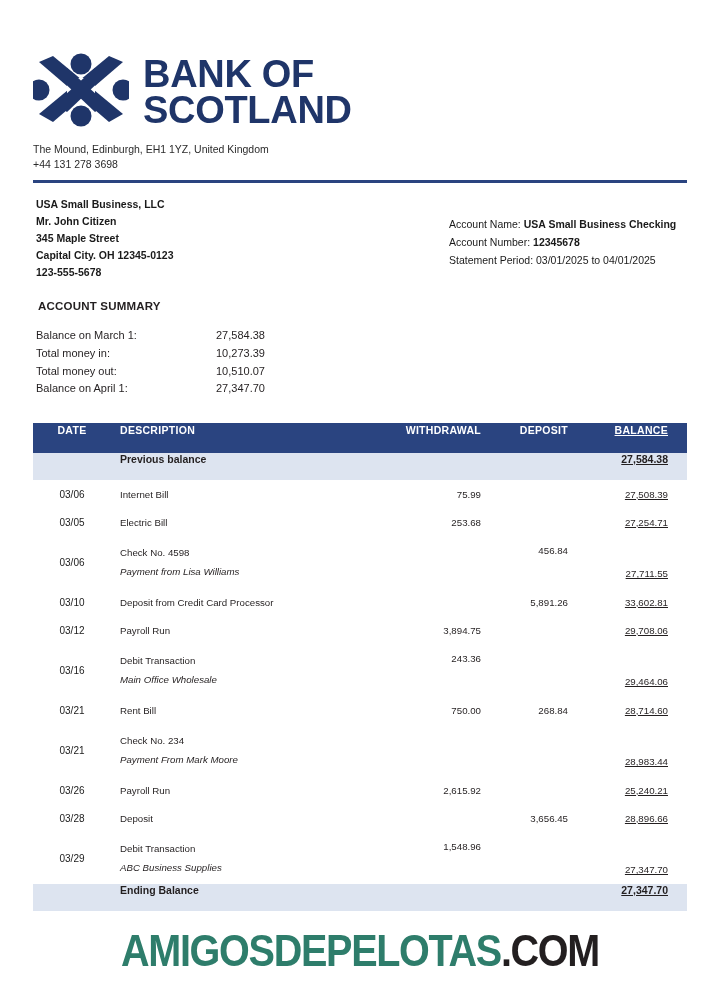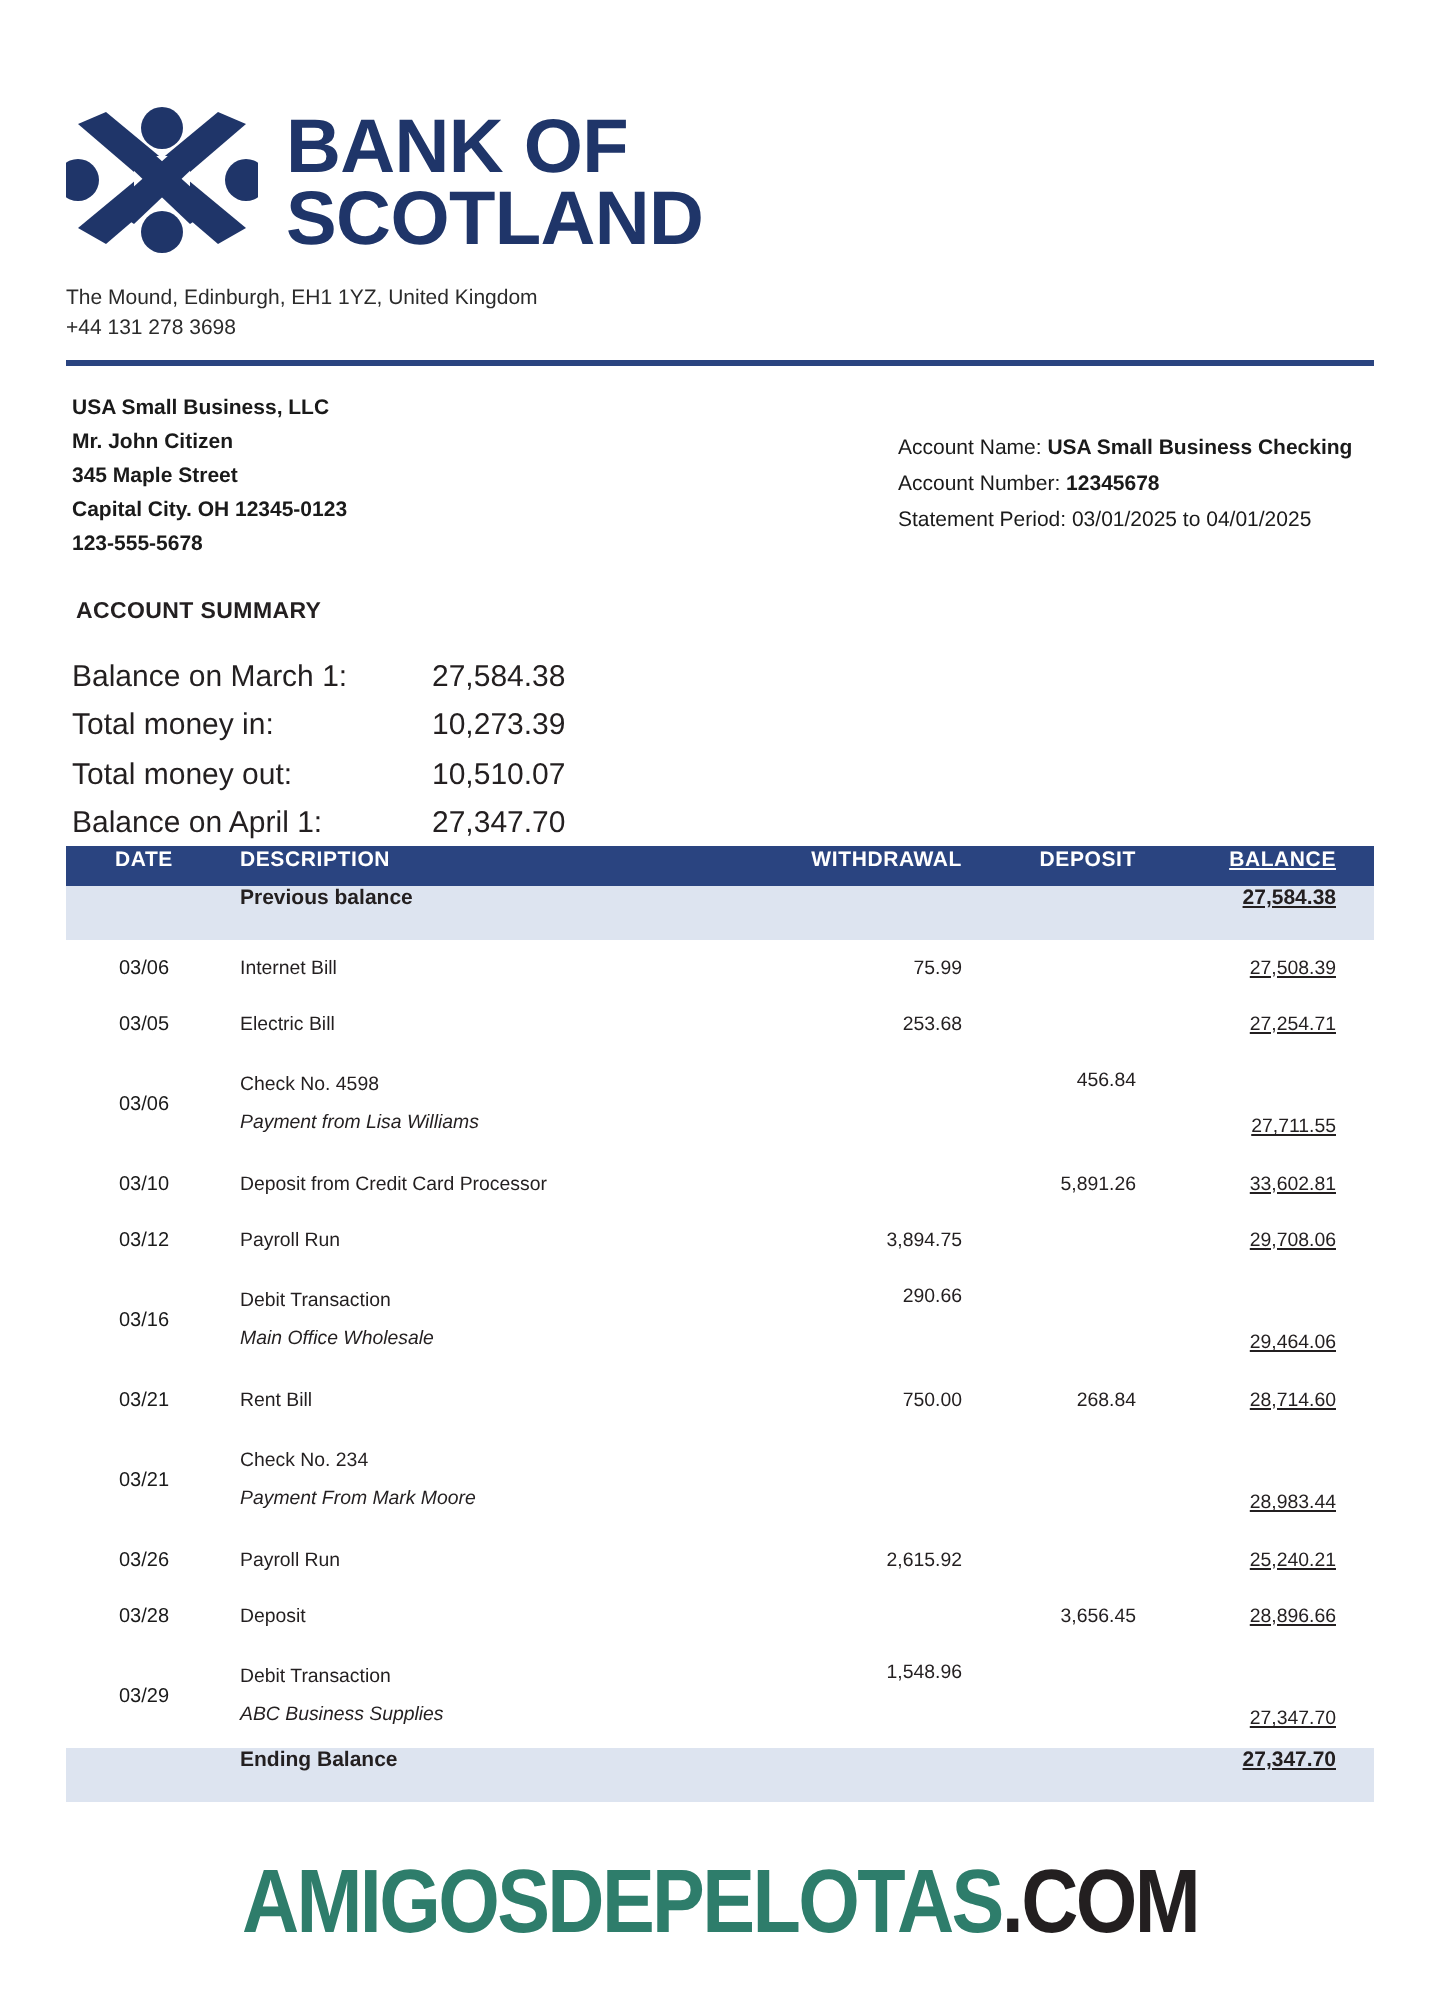--- a/index.html
+++ b/index.html
@@ -75,21 +75,21 @@
   .summary-title {
     position: absolute;
     left: 38px; top: 300px;
     font-size: 11.5px;
     font-weight: bold;
     letter-spacing: 0.2px;
   }
   .summary {
     position: absolute;
     left: 36px; top: 327px;
-    font-size: 15px;
+    font-size: 11px;
     line-height: 1.62;
   }
   .summary .srow { display: flex; }
   .summary .slabel { width: 180px; flex: 0 0 180px; }
   .summary .sval { }
 
   
   .table {
     position: absolute;
     left: 33px; top: 423px;
@@ -102,21 +102,21 @@
   .c-with  { width: 120px; flex: 0 0 120px; text-align: right; }
   .c-dep   { width: 86px;  flex: 0 0 86px;  text-align: right; }
   .c-bal   { width: 112px; flex: 0 0 112px; text-align: right; text-decoration: underline; }
 
   .thead {
     background: #2a4480;
     color: #ffffff;
     font-size: 10.5px;
     font-weight: bold;
     letter-spacing: 0.3px;
-    height: 20px;
+    height: 30px;
   }
   .thead .trow > div {
     display: flex; align-items: center;
     padding-top: 1px;
   }
   .thead .c-date { justify-content: center; }
   .thead .c-with, .thead .c-dep, .thead .c-bal { justify-content: flex-end; }
   .thead .c-desc { padding-left: 9px; }
   .thead .c-with { padding-right: 8px; }
   .thead .c-dep  { padding-right: 7px; }
@@ -322,21 +322,21 @@
       </div>
 
       <div class="trow tall">
         <div class="c-date">03/16</div>
         <div class="c-desc">
           <div class="desc2">
             <span class="l1">Debit Transaction</span>
             <span class="l2">Main Office Wholesale</span>
           </div>
         </div>
-        <div class="c-with">290.66</div>
+        <div class="c-with">243.36</div>
         <div class="c-dep"></div>
         <div class="c-bal">29,464.06</div>
       </div>
 
       <div class="trow">
         <div class="c-date">03/21</div>
         <div class="c-desc">Rent Bill</div>
         <div class="c-with">750.00</div>
         <div class="c-dep">268.84</div>
         <div class="c-bal">28,714.60</div>

